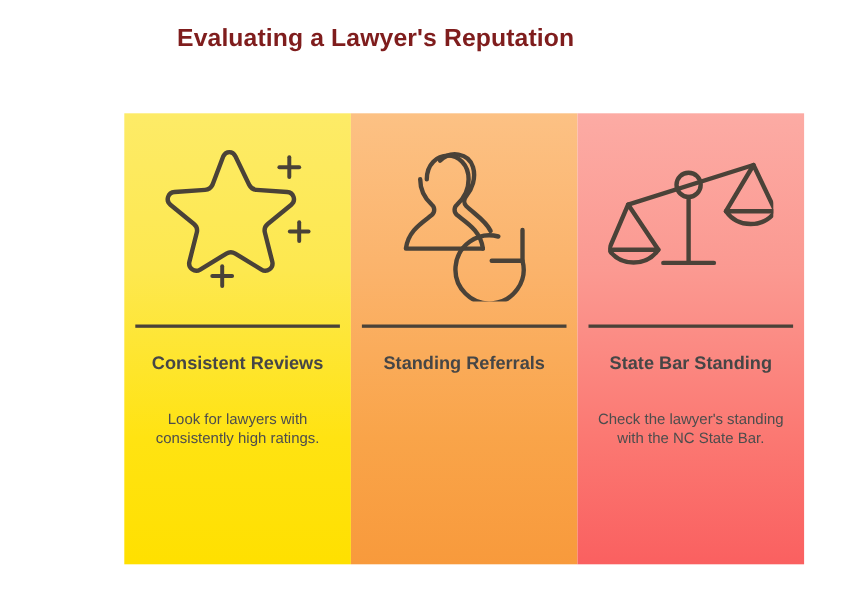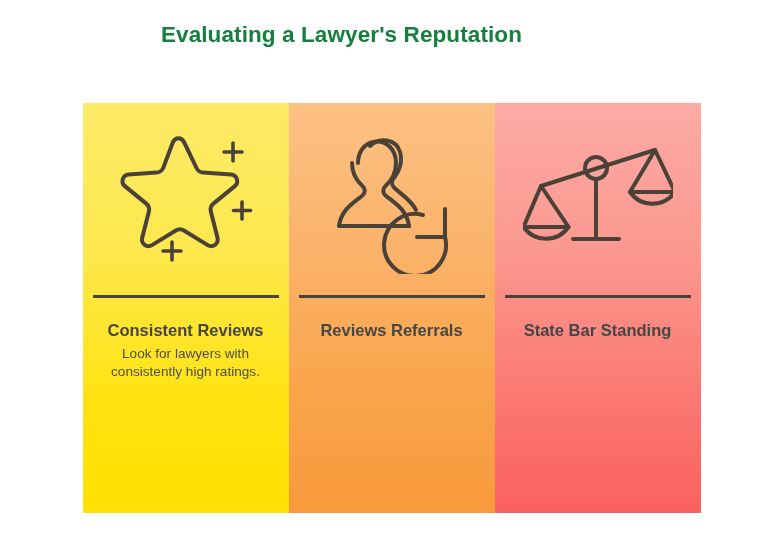--- a/index.html
+++ b/index.html
@@ -20,31 +20,31 @@
     background: #ffffff;
   }
   .page-title {
     position: absolute;
     top: 22px;
     left: 0;
     width: 683px;
     text-align: center;
     font-size: 22.5px;
     font-weight: bold;
-    color: #15803d;
+    color: #7f1d1d;
     letter-spacing: 0.1px;
   }
   .cards-row {
     position: absolute;
     top: 103px;
     left: 52px;
     width: 679px;
     height: 410px;
     display: flex;
-    justify-content: center;
+    justify-content: flex-end;
   }
   .card {
     position: relative;
     width: 206px;
     height: 410px;
     display: flex;
     flex-direction: column;
     align-items: center;
     overflow: hidden;
   }
@@ -77,21 +77,21 @@
     text-align: center;
   }
   .card-title {
     font-size: 16.5px;
     font-weight: bold;
     color: #464646;
     line-height: 1.32;
     margin: 0;
   }
   .card-desc {
-    margin-top: 3px;
+    margin-top: 30px;
     font-size: 13.6px;
     color: #4d4d4d;
     line-height: 1.37;
   }
   .icon-svg {
     display: block;
   }
   .stroke-icon {
     fill: none;
     stroke: #4a4238;
@@ -182,21 +182,21 @@
 
           <path class="stroke-icon" d="M128 85
                    L128 113
                    L100 113"></path>
           <path class="stroke-icon" d="M128 113
                    A31 31 0 1 1 106 91"></path>
         </svg>
       </div>
       <div class="divider"></div>
       <div class="card-body">
-        <div class="card-title">Reviews Referrals</div>
+        <div class="card-title">Standing Referrals</div>
       </div>
     </div>
 
     <div class="card card-3">
       <div class="icon-area">
         <svg class="icon-svg" width="150" height="150" viewBox="0 0 150 150">
 
           <line class="stroke-icon" x1="18" y1="62" x2="132" y2="26"></line>
 
           <circle class="stroke-icon" cx="73" cy="44" r="11"></circle>
@@ -208,17 +208,18 @@
           <path class="stroke-icon" d="M18 62 L0.5 103 A27.5 27.5 0 0 0 45.5 103 Z"></path>
           <line class="stroke-icon" x1="0.5" y1="103" x2="45.5" y2="103"></line>
 
           <path class="stroke-icon" d="M132 26 L107 68 A27.5 27.5 0 0 0 152 68 Z"></path>
           <line class="stroke-icon" x1="107" y1="68" x2="152" y2="68"></line>
         </svg>
       </div>
       <div class="divider"></div>
       <div class="card-body">
         <div class="card-title">State Bar Standing</div>
+        <div class="card-desc">Check the lawyer's standing with the NC State Bar.</div>
       </div>
     </div>
 
   </div>
 </div>
 
 </body></html>

